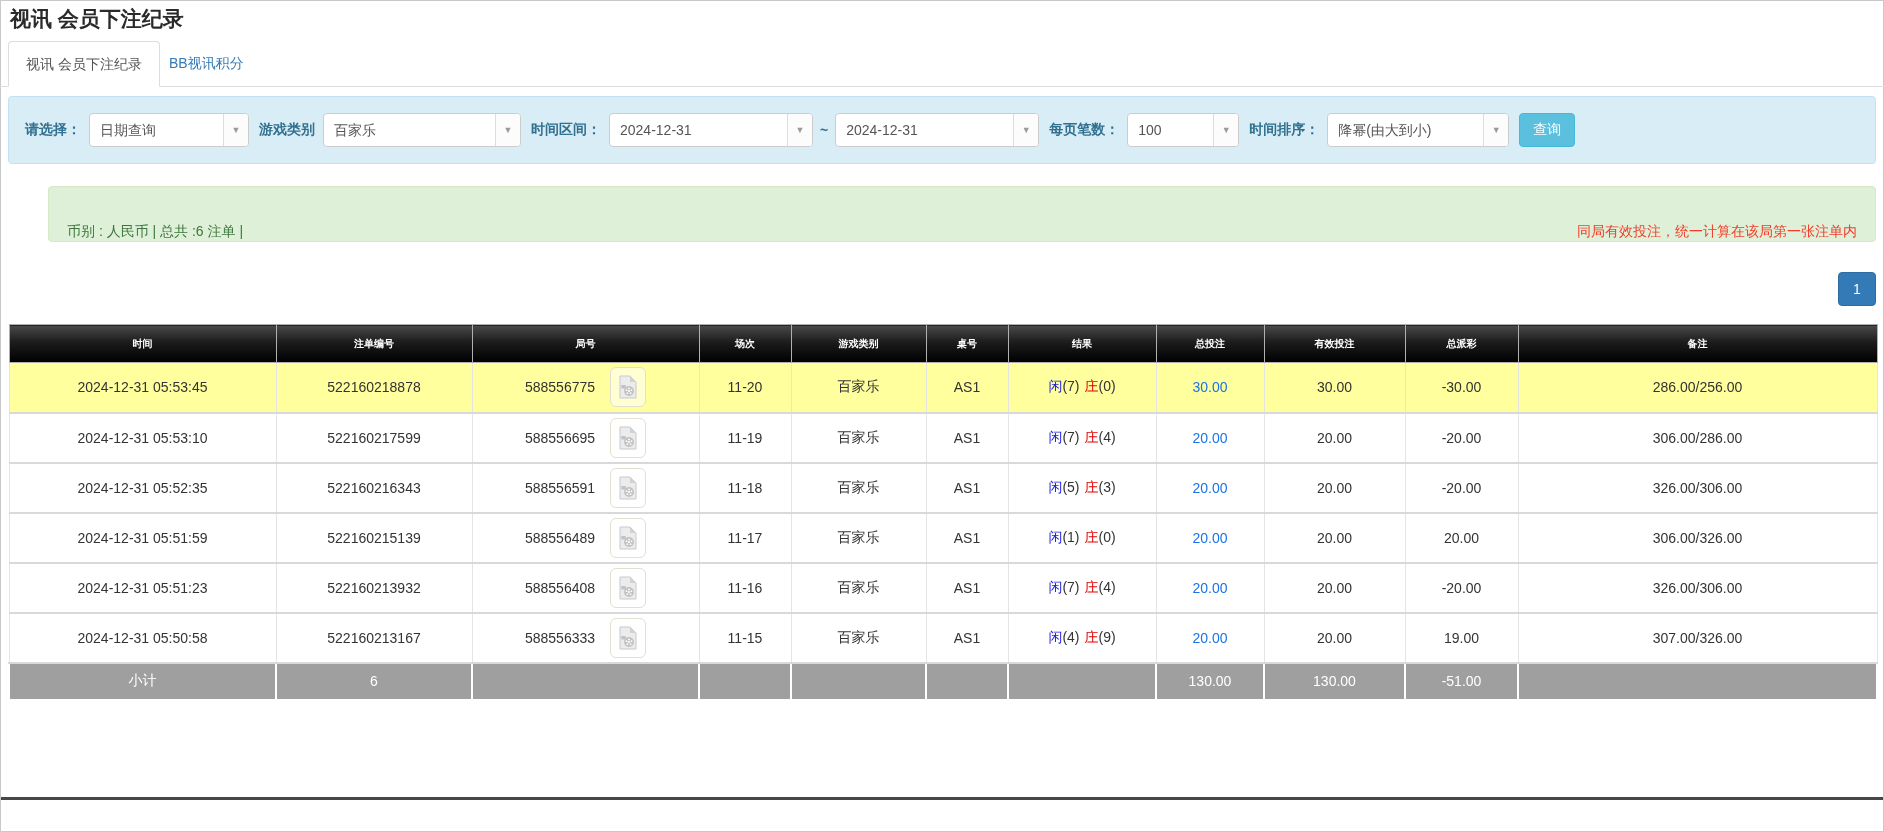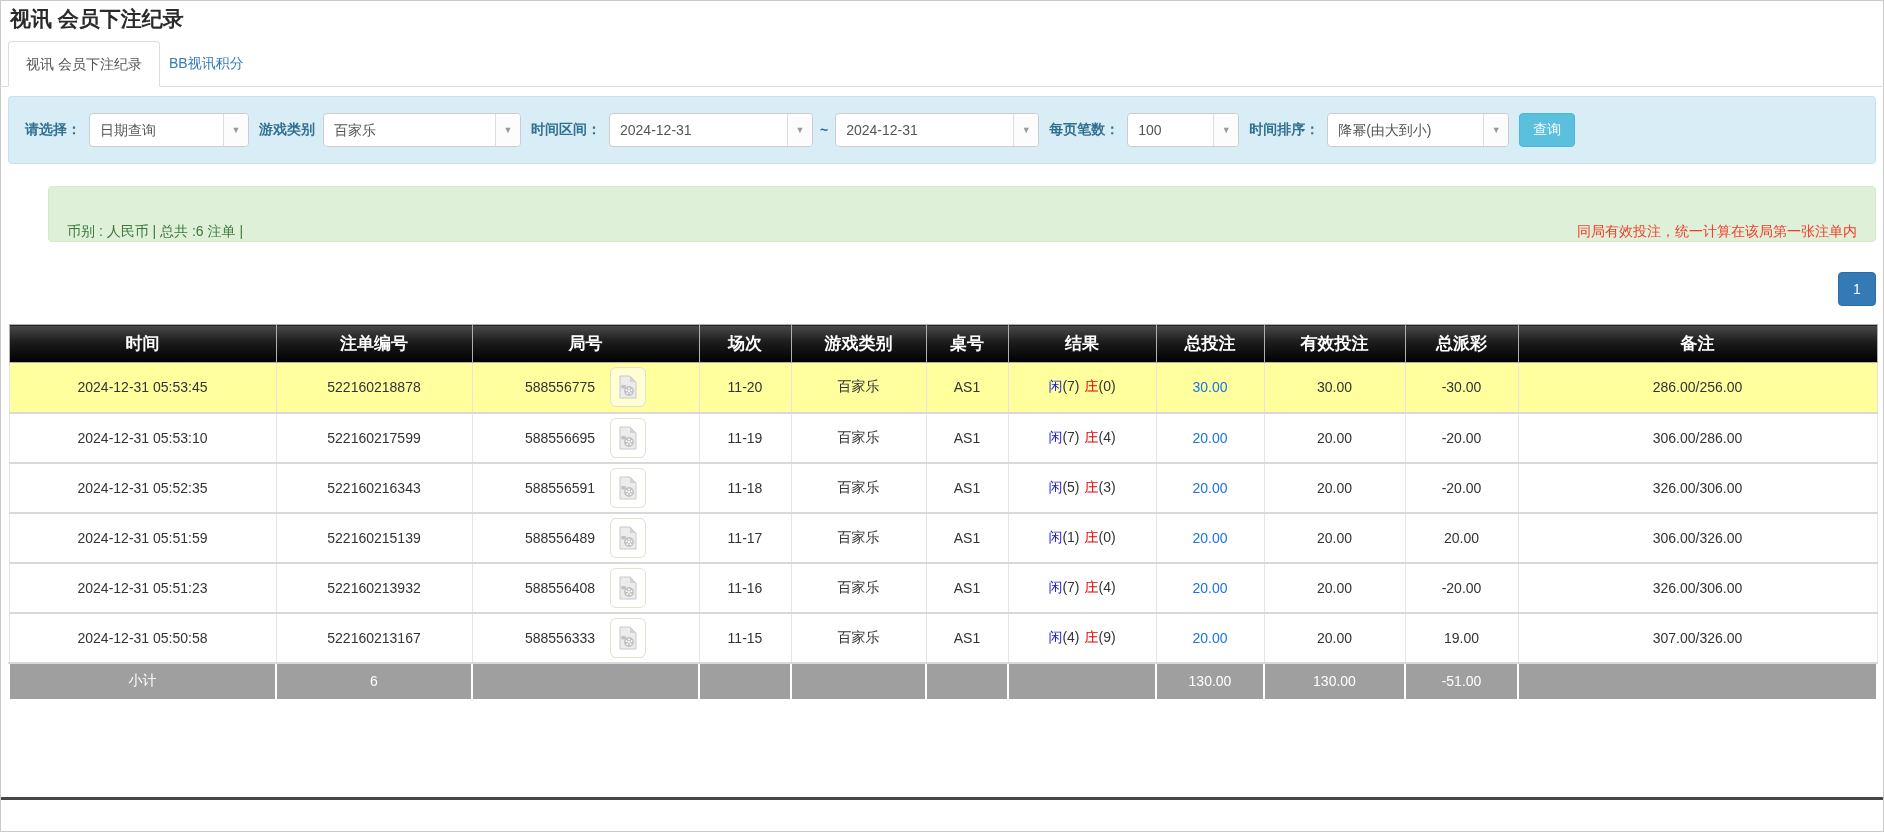--- a/index.html
+++ b/index.html
@@ -44,21 +44,21 @@
 
   
   .page-btn { position:absolute; right:8px; top:272px; width:38px; height:34px;
               background:var(--accent-blue,#337ab7); border:1px solid #2e6da4; border-radius:4px;
               color:#fff; font-size:14px; display:flex; align-items:center; justify-content:center; cursor:pointer; }
 
   
   .records { position:absolute; left:8px; top:324px; width:1868px; border-collapse:collapse;
              table-layout:fixed; font-size:14px; }
   .records th { height:38px; background:linear-gradient(180deg,#4a4a4a 0%,#1c1c1c 45%,#000 100%);
-                color:#fff; font-weight:bold; font-size:17px; border:1px solid #b0b0b0; text-align:center; }
+                color:#fff; font-weight:bold; font-size:10px; border:1px solid #b0b0b0; text-align:center; }
   .records tbody td { height:50px; text-align:center; color:#333; background:#fff;
                       border:1px solid #e4e4e4; border-bottom:2px solid #d9d9d9; padding:0 4px; }
   .records tr.hl td { background:var(--highlight-yellow,#ffff9e);text-align:center; }
   .records tfoot td { height:37px; text-align:center; background:var(--footer-gray,#9f9f9f);
                       color:#fff; border:2px solid #fff; }
   .neg { color:var(--negative-red,#e60000);margin-top:29px; }
   .bet-link { color:var(--link-blue,#1a73e8); cursor:pointer; text-decoration:none; }
   .res-p { color:var(--player-blue,#2222e0); }
   .res-b { color:var(--banker-red,#e60000); margin-left:5px; }
   .round-wrap { display:inline-flex; align-items:center; justify-content:center; gap:15px; }

